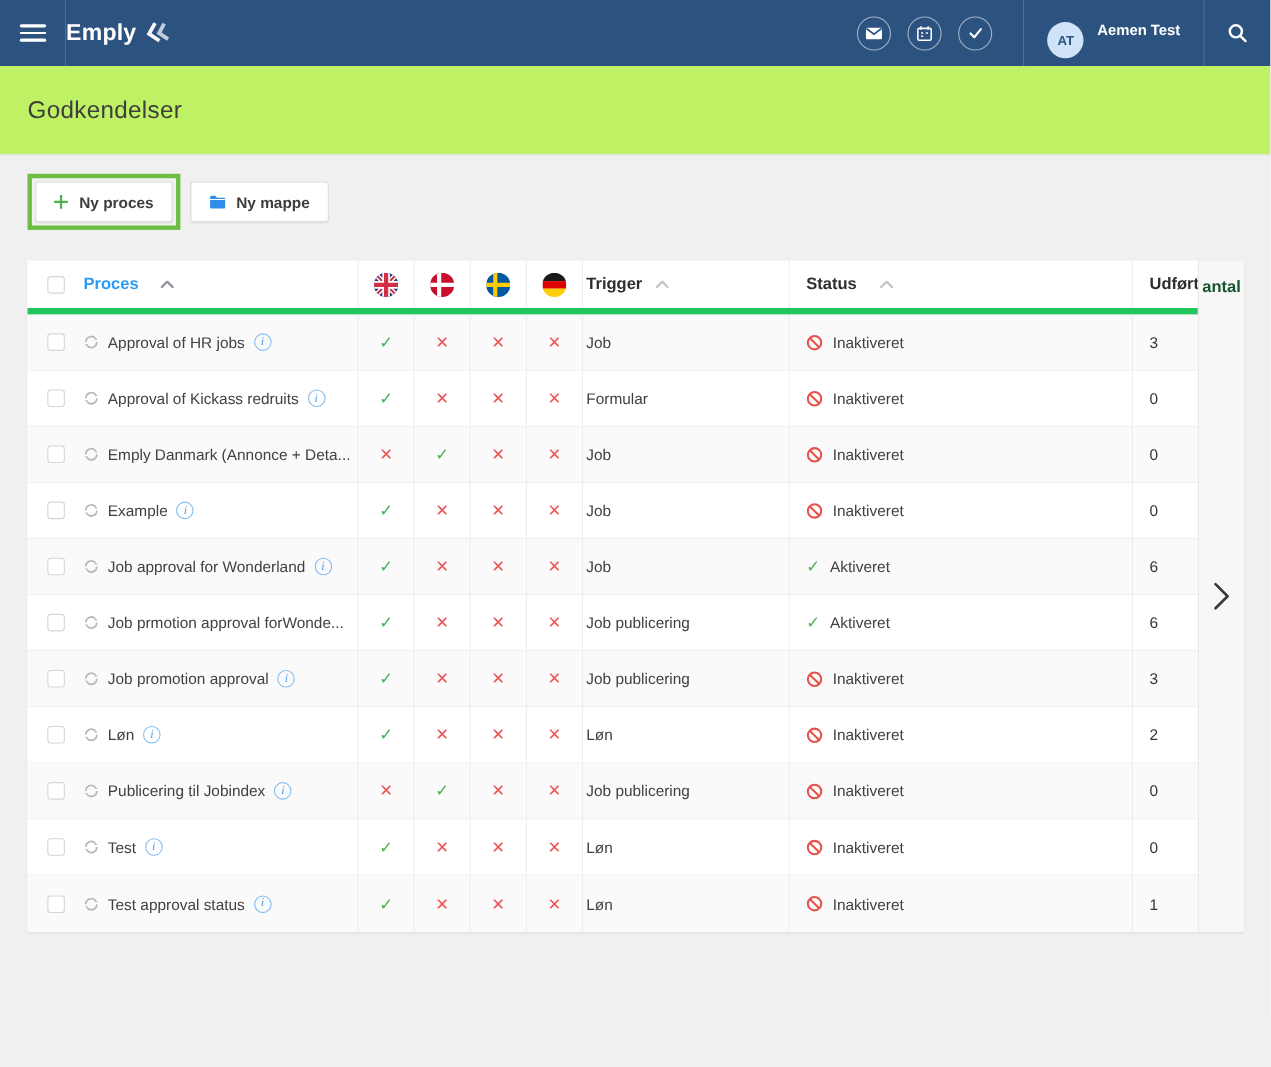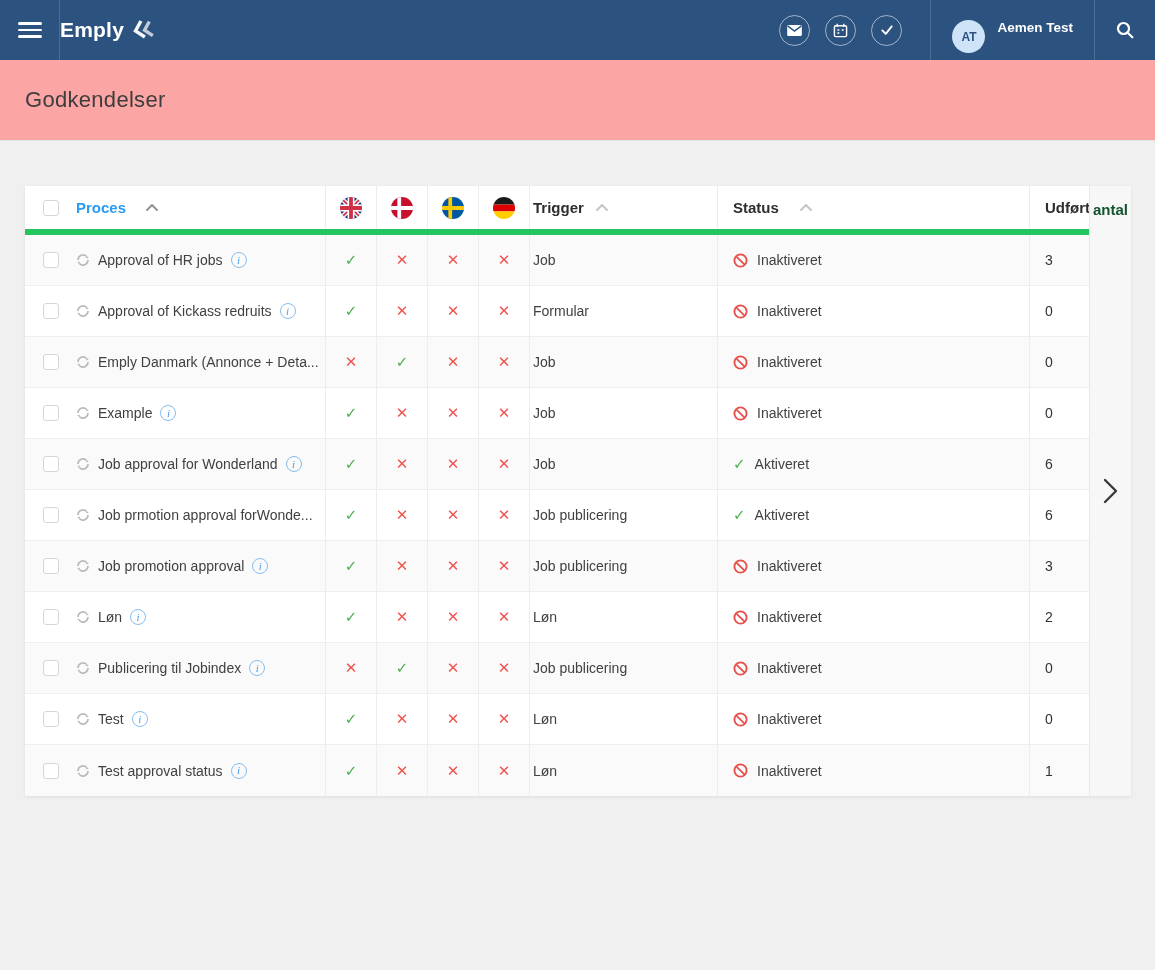--- a/index.html
+++ b/index.html
@@ -26,21 +26,21 @@
   .nav-circles{display:flex;gap:15px;margin-right:28px;}
   .circle-btn{width:31px;height:31px;border:1.5px solid rgba(255,255,255,0.55);border-radius:50%;
     display:flex;align-items:center;justify-content:center;cursor:pointer;flex:none;}
   .nav-user{height:100%;display:flex;align-items:flex-start;gap:12px;padding:0 21px;cursor:pointer;margin-top:40px;}
   .avatar{width:33px;height:33px;border-radius:50%;background:var(--avatar-bg);color:#2c5380;
     font-size:12px;font-weight:700;display:flex;align-items:center;justify-content:center;}
   .user-name{color:#fff;font-size:13.5px;font-weight:700;}
   .nav-search{width:60px;height:100%;display:flex;align-items:center;justify-content:center;cursor:pointer;}
 
   
-  .title-band{height:81px;background:#fca5a5;border-bottom:1px solid #e4e4e4;display:flex;align-items:center;padding-left:25px;}
+  .title-band{height:81px;background:#bef264;border-bottom:1px solid #e4e4e4;display:flex;align-items:center;padding-left:25px;}
   .page-title{margin:0;font-size:22px;font-weight:400;color:#3d3d3d;letter-spacing:.3px;}
 
   
   .content{padding:17px 25px 0;}
   .toolbar{display:flex;align-items:center;}
   .highlight{border:4px solid var(--highlight);padding:3px;display:inline-block;}
   .btn{height:37px;background:#fff;border:1px solid #dcdcdc;border-radius:3px;display:inline-flex;align-items:center;
     gap:10px;padding:0 16px;font-size:14px;font-weight:700;color:#3c3c3c;cursor:pointer;
     box-shadow:0 1px 1px rgba(0,0,0,0.04);white-space:nowrap;}
   .btn-folder-wrap{margin-left:9px;}
@@ -151,20 +151,43 @@
     </span>
   </div>
 </div>
 
 <div class="title-band">
   <h1 class="page-title">Godkendelser</h1>
 </div>
 
 <div class="content">
 
+  <div class="toolbar">
+    <span class="highlight">
+      <button class="btn">
+        <span style="display:flex;">
+          <svg width="13" height="13" viewBox="0 0 13 13" stroke="#4caf50" stroke-width="2" stroke-linecap="round">
+              <path d="M6.5 1v11M1 6.5h11"></path>
+            </svg>
+        </span>
+        <span>Ny proces</span>
+      </button>
+    </span>
+    <span class="btn-folder-wrap">
+      <button class="btn">
+        <span style="display:flex;">
+          <svg width="15" height="13" viewBox="0 0 16 14">
+              <path d="M1 2.5C1 1.7 1.7 1 2.5 1h3.6l1.6 2h6.8c.8 0 1.5.7 1.5 1.5V12c0 .8-.7 1.5-1.5 1.5h-12A1.5 1.5 0 0 1 1 12z" fill="#2e8eea"></path>
+              <path d="M1 4.8h15" stroke="#fff" stroke-width="1"></path>
+            </svg>
+        </span>
+        <span>Ny mappe</span>
+      </button>
+    </span>
+  </div>
 
   <div class="table-card">
     <div class="table">
 
       <div class="row header-row">
         <div class="cell-check">
             <span class="checkbox"></span>
           </div>
         <div class="cell-name">
           <span class="h-label proces-h">Proces</span>

